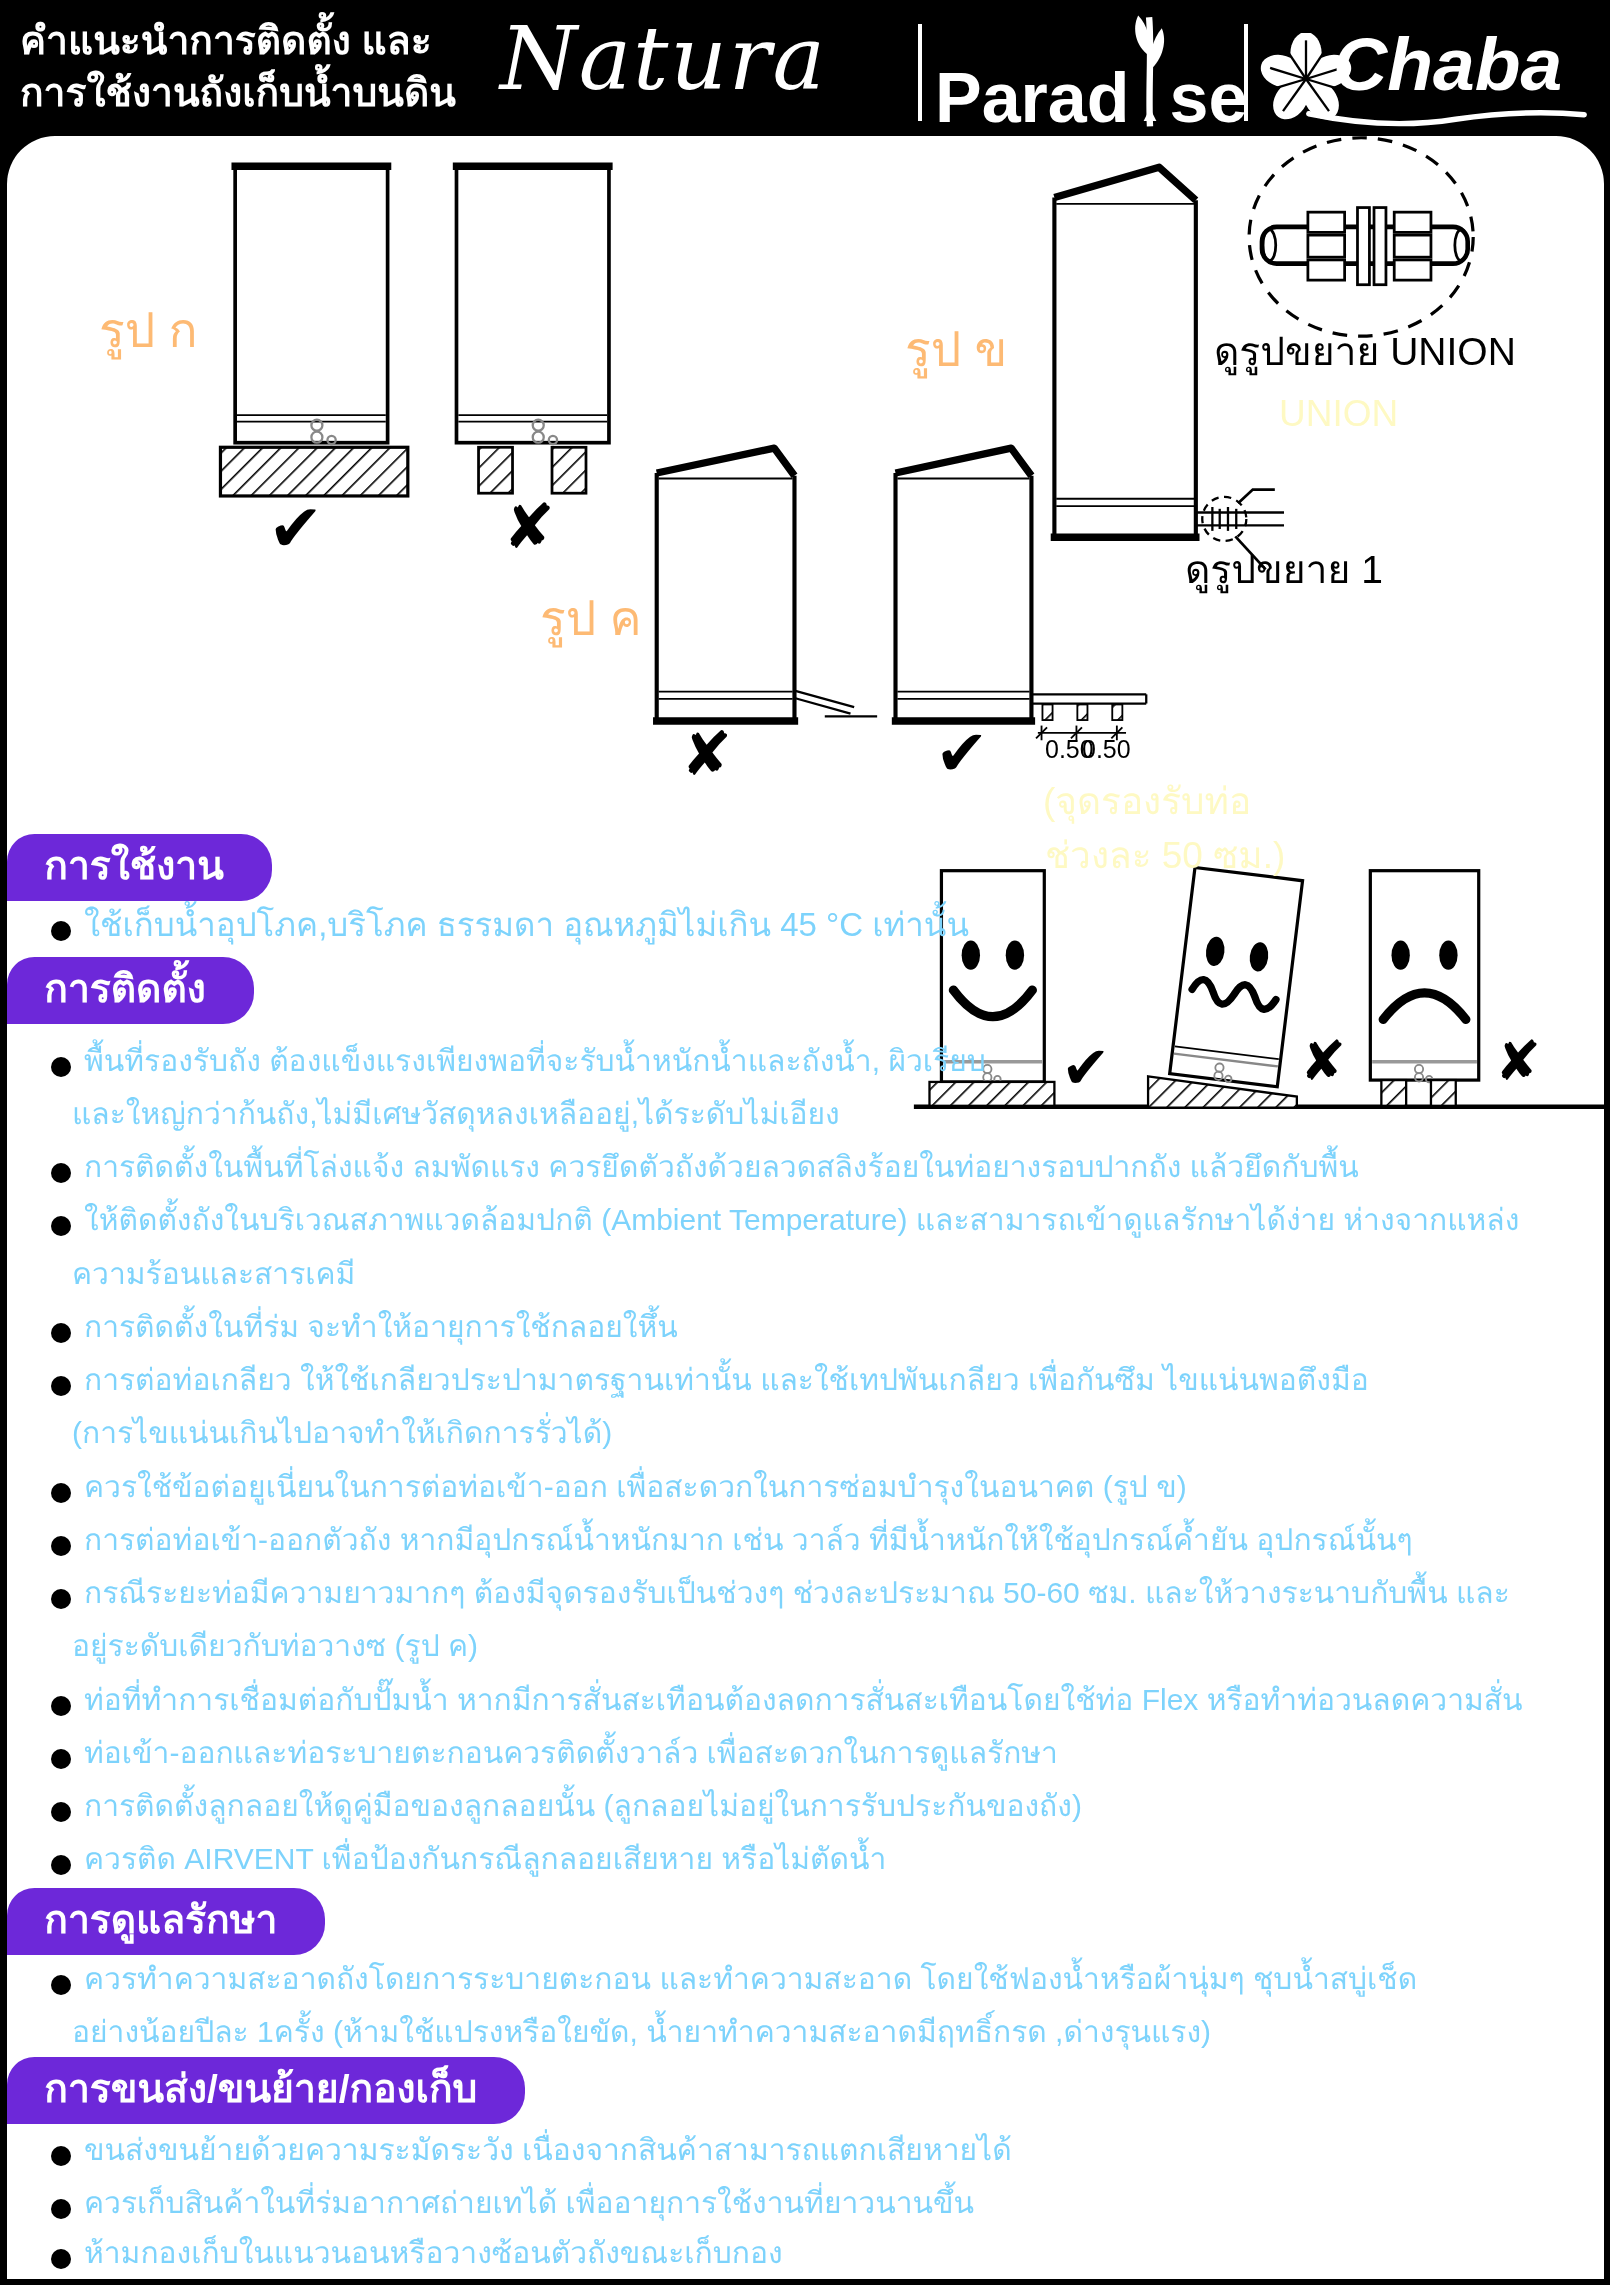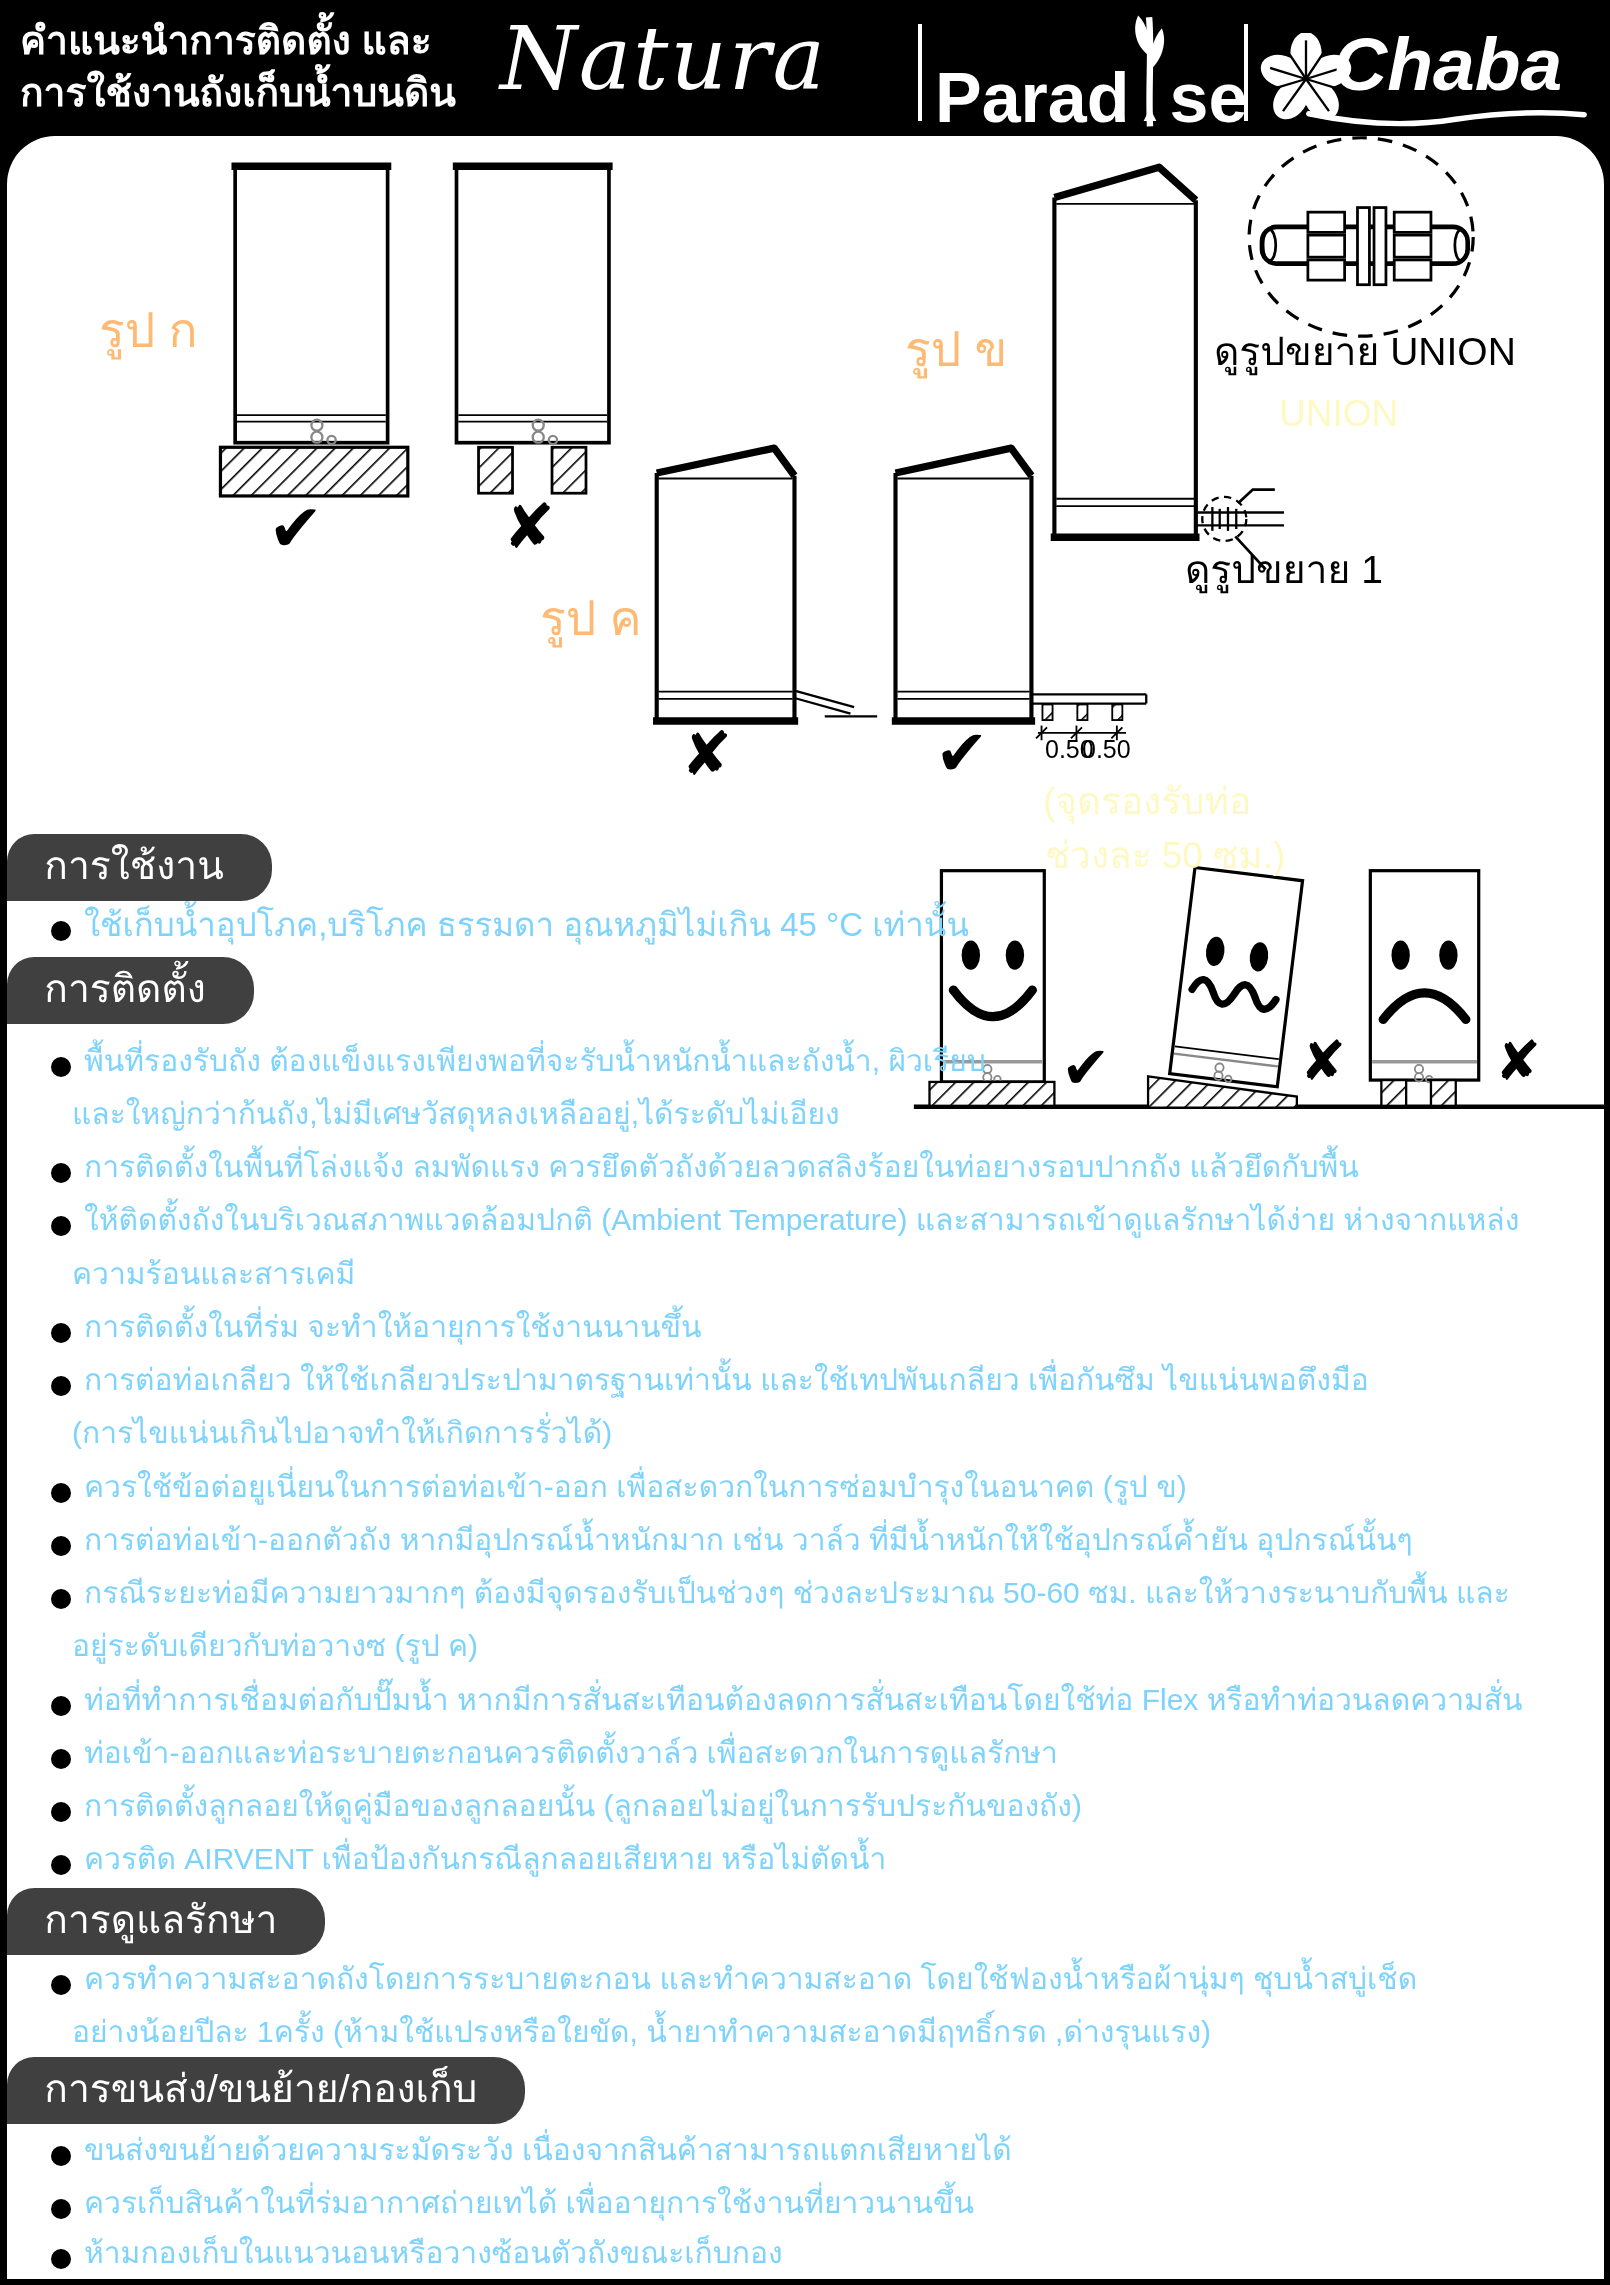--- a/index.html
+++ b/index.html
@@ -22,23 +22,23 @@
   .brand-chaba{left:1333px;top:20px;color:#fff;font-weight:700;font-style:italic;font-size:75px;line-height:88px;}
 
   
   .figlabel{font-size:48px;color:#fdba74;}
   .caption{font-size:39px;color:#000;}
   .caption-sm{font-size:37px;color:#fef9c3;}
   .dim{font-size:25px;color:#000;}
   .mark{font-weight:700;color:#000;}
 
   
-  .badge{position:absolute;left:7.3px;height:61px;background:#404040;color:#fff;
+  .badge{position:absolute;left:7.3px;height:61px;background:#6d28d9;color:#fff;
          border-radius:27.5px 31px 31px 0;display:flex;align-items:center;
-         padding:0 48px 5.5px 37px;font-size:39px;font-weight:400;}
+         padding:0 48px 5.5px 37px;font-size:39px;font-weight:700;}
 
   
   .bl{position:absolute;left:51px;display:flex;align-items:center;color:#7dd3fc;}
   .bl .dot{width:20px;height:20px;border-radius:50%;background:#000;margin:11px 13px 0 0;flex:0 0 auto;}
   .bl .bt{font-size:30px;line-height:42px;}
   .bl.cont{left:72px;}
   .bl.big .bt{font-size:33px;}
 </style>
 </head>
 <body>
@@ -299,21 +299,21 @@
     </div>
   <div class="bl" style="top:1199px">
       <span class="dot"></span>
       <span class="bt">ให้ติดตั้งถังในบริเวณสภาพแวดล้อมปกติ (Ambient Temperature) และสามารถเข้าดูแลรักษาได้ง่าย ห่างจากแหล่ง</span>
     </div>
   <div class="bl cont" style="top:1253px">
       <span class="bt">ความร้อนและสารเคมี</span>
     </div>
   <div class="bl" style="top:1306px">
       <span class="dot"></span>
-      <span class="bt">การติดตั้งในที่ร่ม จะทำให้อายุการใช้งานนานขึ้น</span>
+      <span class="bt">การติดตั้งในที่ร่ม จะทำให้อายุการใช้กลอยใหึ้น</span>
     </div>
   <div class="bl" style="top:1359px">
       <span class="dot"></span>
       <span class="bt">การต่อท่อเกลียว ให้ใช้เกลียวประปามาตรฐานเท่านั้น และใช้เทปพันเกลียว เพื่อกันซึม ไขแน่นพอตึงมือ</span>
     </div>
   <div class="bl cont" style="top:1412px">
       <span class="bt">(การไขแน่นเกินไปอาจทำให้เกิดการรั่วได้)</span>
     </div>
   <div class="bl" style="top:1466px">
       <span class="dot"></span>

